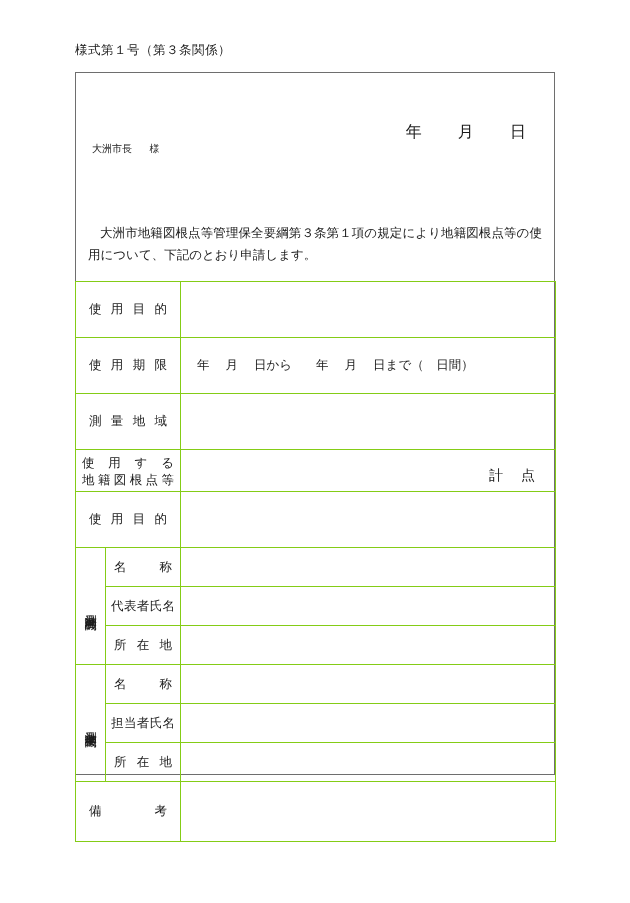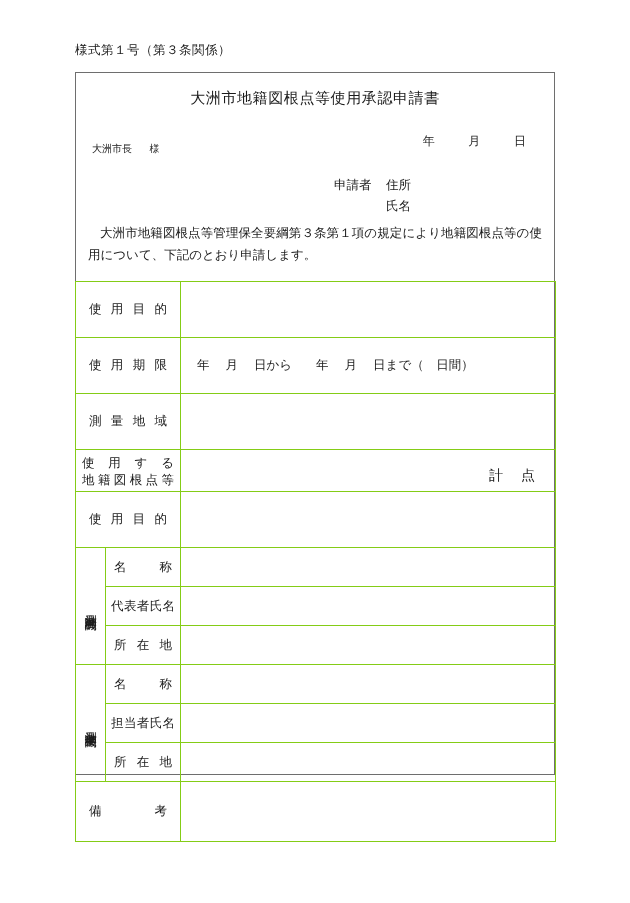--- a/index.html
+++ b/index.html
@@ -60,22 +60,22 @@
     top: 16px;
     text-align: center;
     font-size: 15px;
     letter-spacing: 0.6px;
     white-space: nowrap;
   }
 
   .date-line {
     position: absolute;
     right: 28px;
-    top: 60px;
-    font-size: 12px;
+    top: 49px;
+    font-size: 16px;
     white-space: nowrap;
   }
   .date-line .gap { display: inline-block; width: 26px; }
 
   .addressee {
     position: absolute;
     left: 16px;
     top: 69px;
     font-size: 10px;
     white-space: nowrap;
@@ -198,44 +198,35 @@
 <body>
 
 <div class="page">
 
   <div class="form-no">様式第１号（第３条関係）</div>
 
   <div class="frame">
 
     <div class="header-area">
 
-      <div class="doc-title">大洲市地籍図根点等使用承認申請書</div>
 
       <div class="date-line">
         <span>年</span>
         <span class="gap"></span>
         <span>月</span>
         <span class="gap"></span>
         <span>日</span>
       </div>
 
       <div class="addressee">
         <span>大洲市長</span>
         <span class="sp"></span>
         <span>様</span>
       </div>
 
-      <div class="applicant">
-        <span class="ap-row">
-          <span class="ap-label">申請者</span><span>住所</span>
-        </span>
-        <span class="ap-row">
-          <span class="ap-label"></span><span>氏名</span>
-        </span>
-      </div>
 
       <div class="body-text">大洲市地籍図根点等管理保全要綱第３条第１項の規定により地籍図根点等の使用について、下記のとおり申請します。</div>
     </div>
 
     <table class="form-table">
       <colgroup>
         <col class="c-vert">
         <col class="c-label">
         <col class="c-value">
       </colgroup>

